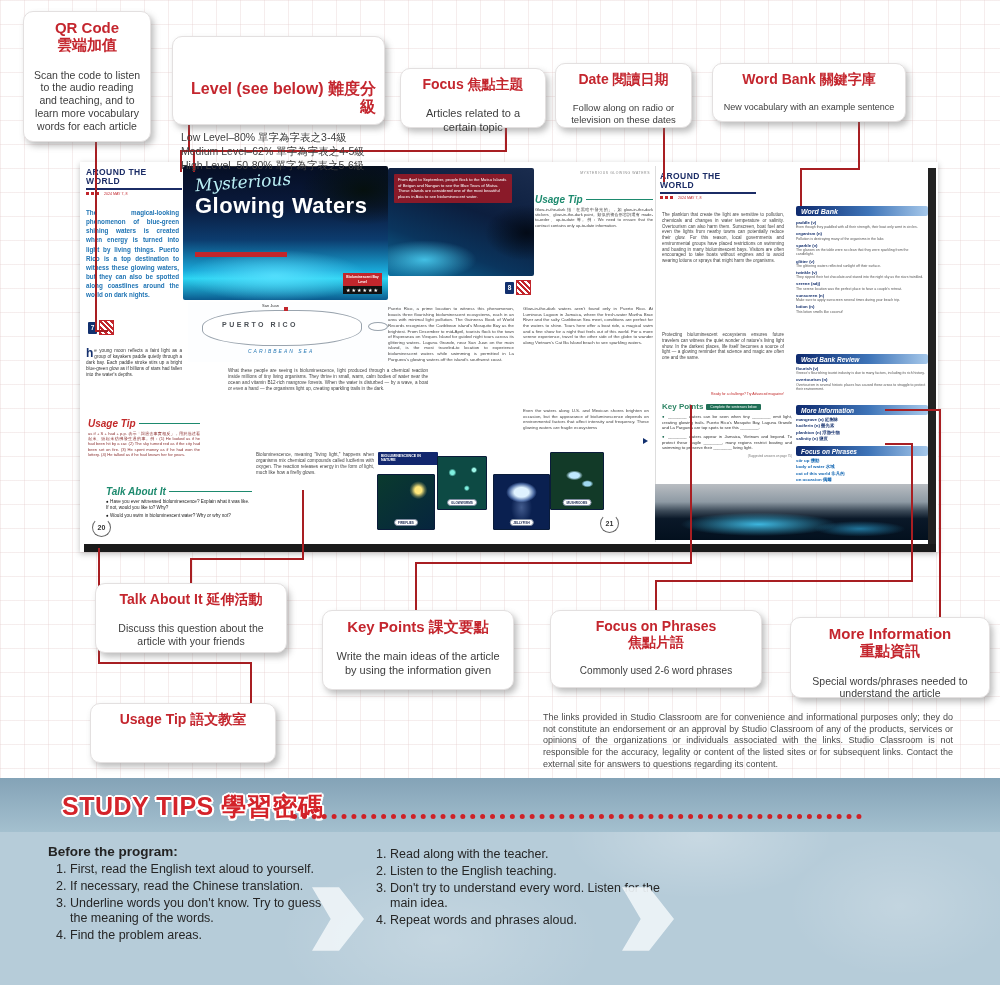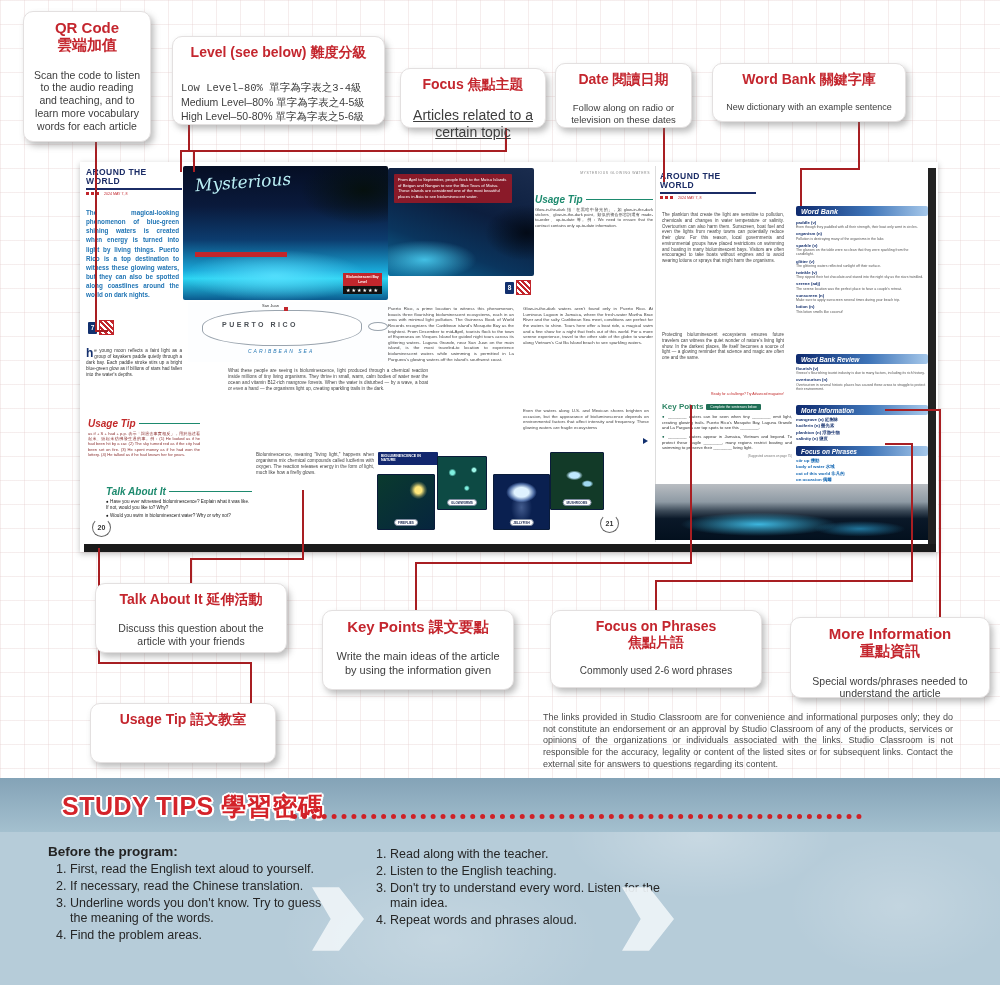--- a/index.html
+++ b/index.html
@@ -140,39 +140,39 @@
 <div class="line" style="left:98px;top:662px;width:154px;height:2px;"></div>
 <div class="line" style="left:250px;top:662px;width:2px;height:41px;"></div>
 
 <div class="callout" style="left:23px;top:11px;width:128px;height:131px;">
   <div class="t">QR Code</div>
   <div class="t">雲端加值</div>
   <div class="b">Scan the code to listen to the audio reading and teaching, and to learn more vocabulary words for each article</div>
 </div>
 
 <div class="callout" style="left:172px;top:36px;width:213px;height:89px;text-align:left;">
-  <div class="t" style="text-align:center;font-size:14px;">Level (see below)  難度分級</div>
-  <div class="lvl-line" style="margin-top:21px;font-family:Liberation Mono, monospace;">Low Level–80%  單字為字表之3-4級</div>
-  <div class="lvl-line">Medium Level–80%  單字為字表之4-5級</div>
+  <div class="t" style="text-align:right;font-size:16px;margin-top:36px;">Level (see below)  難度分級</div>
+  <div class="lvl-line" style="margin-top:13px;">Low Level–80%  單字為字表之3-4級</div>
+  <div class="lvl-line">Medium Level–62%  單字為字表之4-5級</div>
   <div class="lvl-line">High Level–50-80%  單字為字表之5-6級</div>
 </div>
 
 <div class="callout" style="left:400px;top:68px;width:146px;height:60px;">
   <div class="t2">Focus  焦點主題</div>
-  <div class="b" style="font-size:14px;text-decoration:underline;">Articles related to a certain topic</div>
+  <div class="b" style="font-size:11px;">Articles related to a certain topic</div>
 </div>
 
 <div class="callout" style="left:555px;top:63px;width:137px;height:65px;">
   <div class="t2">Date  閱讀日期</div>
   <div class="b" style="font-size:9.5px;">Follow along on radio or television on these dates</div>
 </div>
 
 <div class="callout" style="left:712px;top:63px;width:194px;height:59px;">
   <div class="t2">Word Bank  關鍵字庫</div>
-  <div class="b" style="font-size:9px;">New dictionary with an example sentence</div>
+  <div class="b" style="font-size:9px;">New vocabulary with an example sentence</div>
 </div>
 
 <div class="callout" style="left:95px;top:583px;width:192px;height:70px;">
   <div class="t2">Talk About It 延伸活動</div>
   <div class="b">Discuss this question about the article with your friends</div>
 </div>
 
 <div class="callout" style="left:322px;top:610px;width:192px;height:80px;">
   <div class="t">Key Points 課文要點</div>
   <div class="b" style="font-size:11px;">Write the main ideas of the article by using the information given</div>
@@ -233,20 +233,21 @@
     <div class="talk-item">Would you swim in bioluminescent water? Why or why not?</div>
   </div>
   <div class="pagearc" style="left:12px;top:356px;">20</div>
 
   <div class="photo" style="left:103px;top:4px;width:205px;height:134px;
        background:
         radial-gradient(ellipse 90px 50px at 88% 18%, rgba(5,15,8,.85), transparent 70%),
         radial-gradient(ellipse 140px 40px at 45% 82%, rgba(90,225,255,.85), transparent 65%),
         linear-gradient(180deg,#050e24 0%,#0a1a3c 30%,#0c3c6e 55%,#19a8d8 78%,#2ad4f2 84%,#0a5a8e 100%);">
     <div style="position:absolute;left:12px;top:6px;font-family:'DejaVu Serif',serif;font-style:italic;font-size:17px;color:#b9eef4;transform:rotate(-4deg);">Mysterious</div>
+    <div style="position:absolute;left:12px;top:27px;font-size:22px;font-weight:bold;color:#fff;letter-spacing:.5px;">Glowing Waters</div>
     <div style="position:absolute;left:12px;top:86px;width:92px;height:5px;background:#c2262c;"></div>
     <div style="position:absolute;right:6px;bottom:6px;text-align:center;">
       <div style="background:#c2262c;color:#fff;font-size:3.4px;font-weight:bold;padding:2px 3px;line-height:1.3;">Bioluminescent Bay<br>Level</div>
       <div style="background:#111;color:#fff;font-size:5px;padding:1px 3px;letter-spacing:1px;">★★★★★★</div>
     </div>
   </div>
 
   <div class="abs" style="left:108px;top:140px;width:232px;height:60px;background:#fdfeff;">
     <div style="position:absolute;left:14px;top:8px;width:158px;height:34px;background:#fff;border:1px solid #9aa4ae;border-radius:46% 40% 48% 44%;"></div>
     <div style="position:absolute;left:34px;top:19px;font-size:7px;color:#4a4f55;letter-spacing:2.5px;font-weight:bold;">PUERTO RICO</div>

